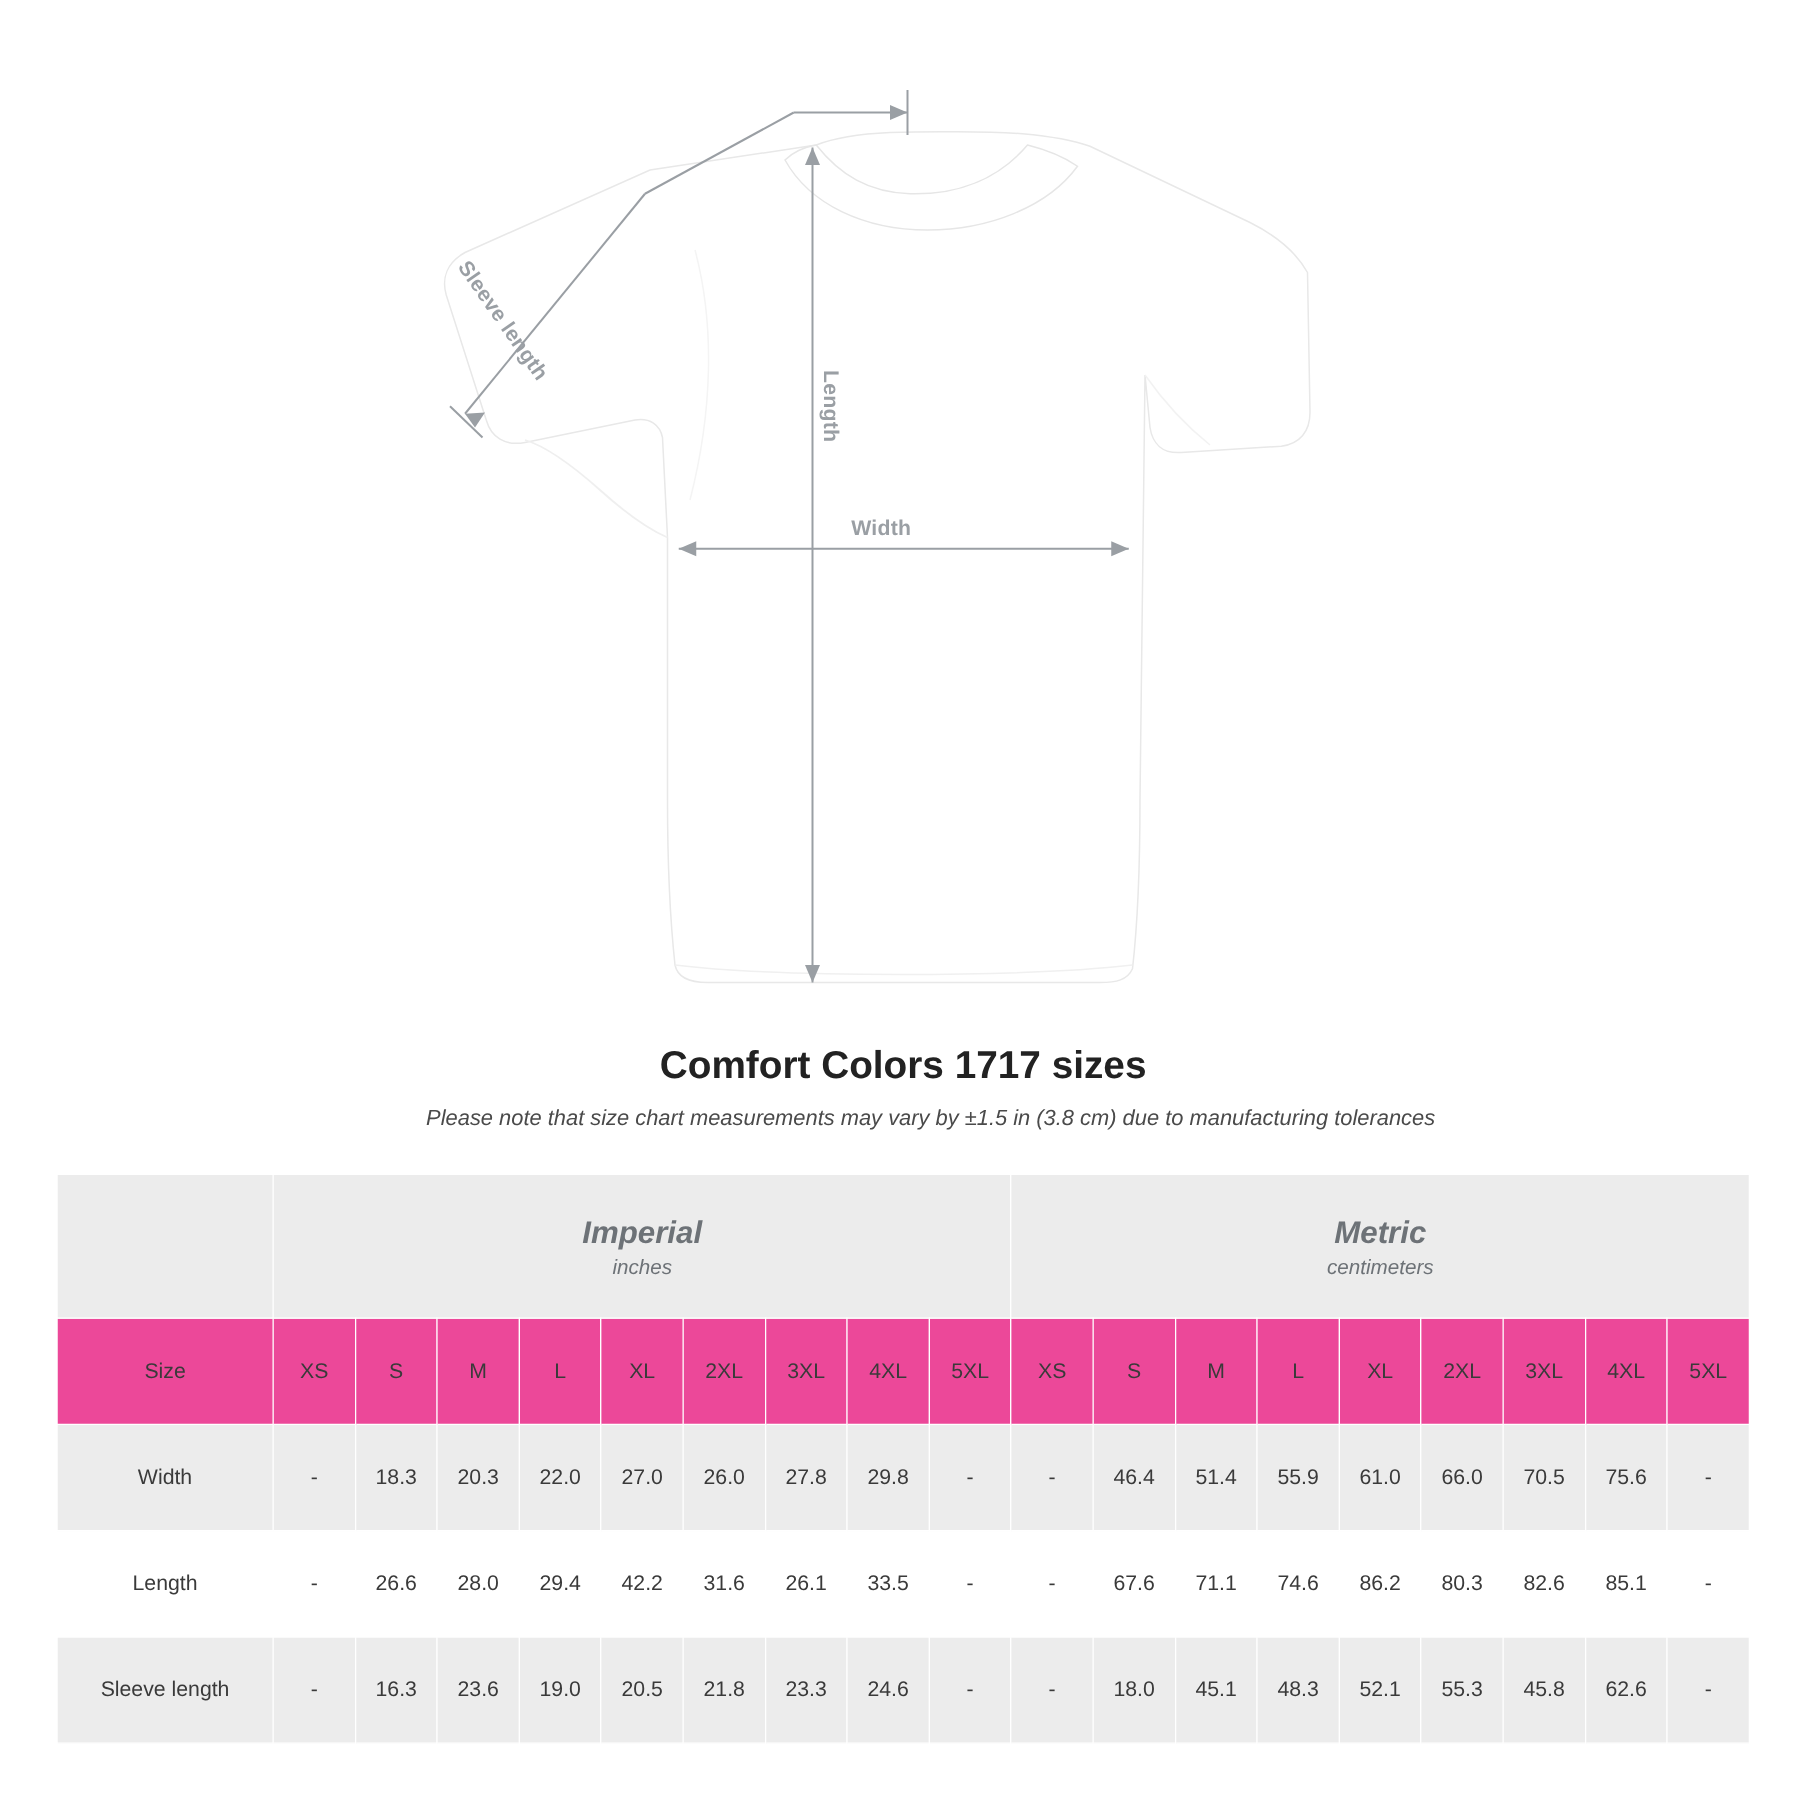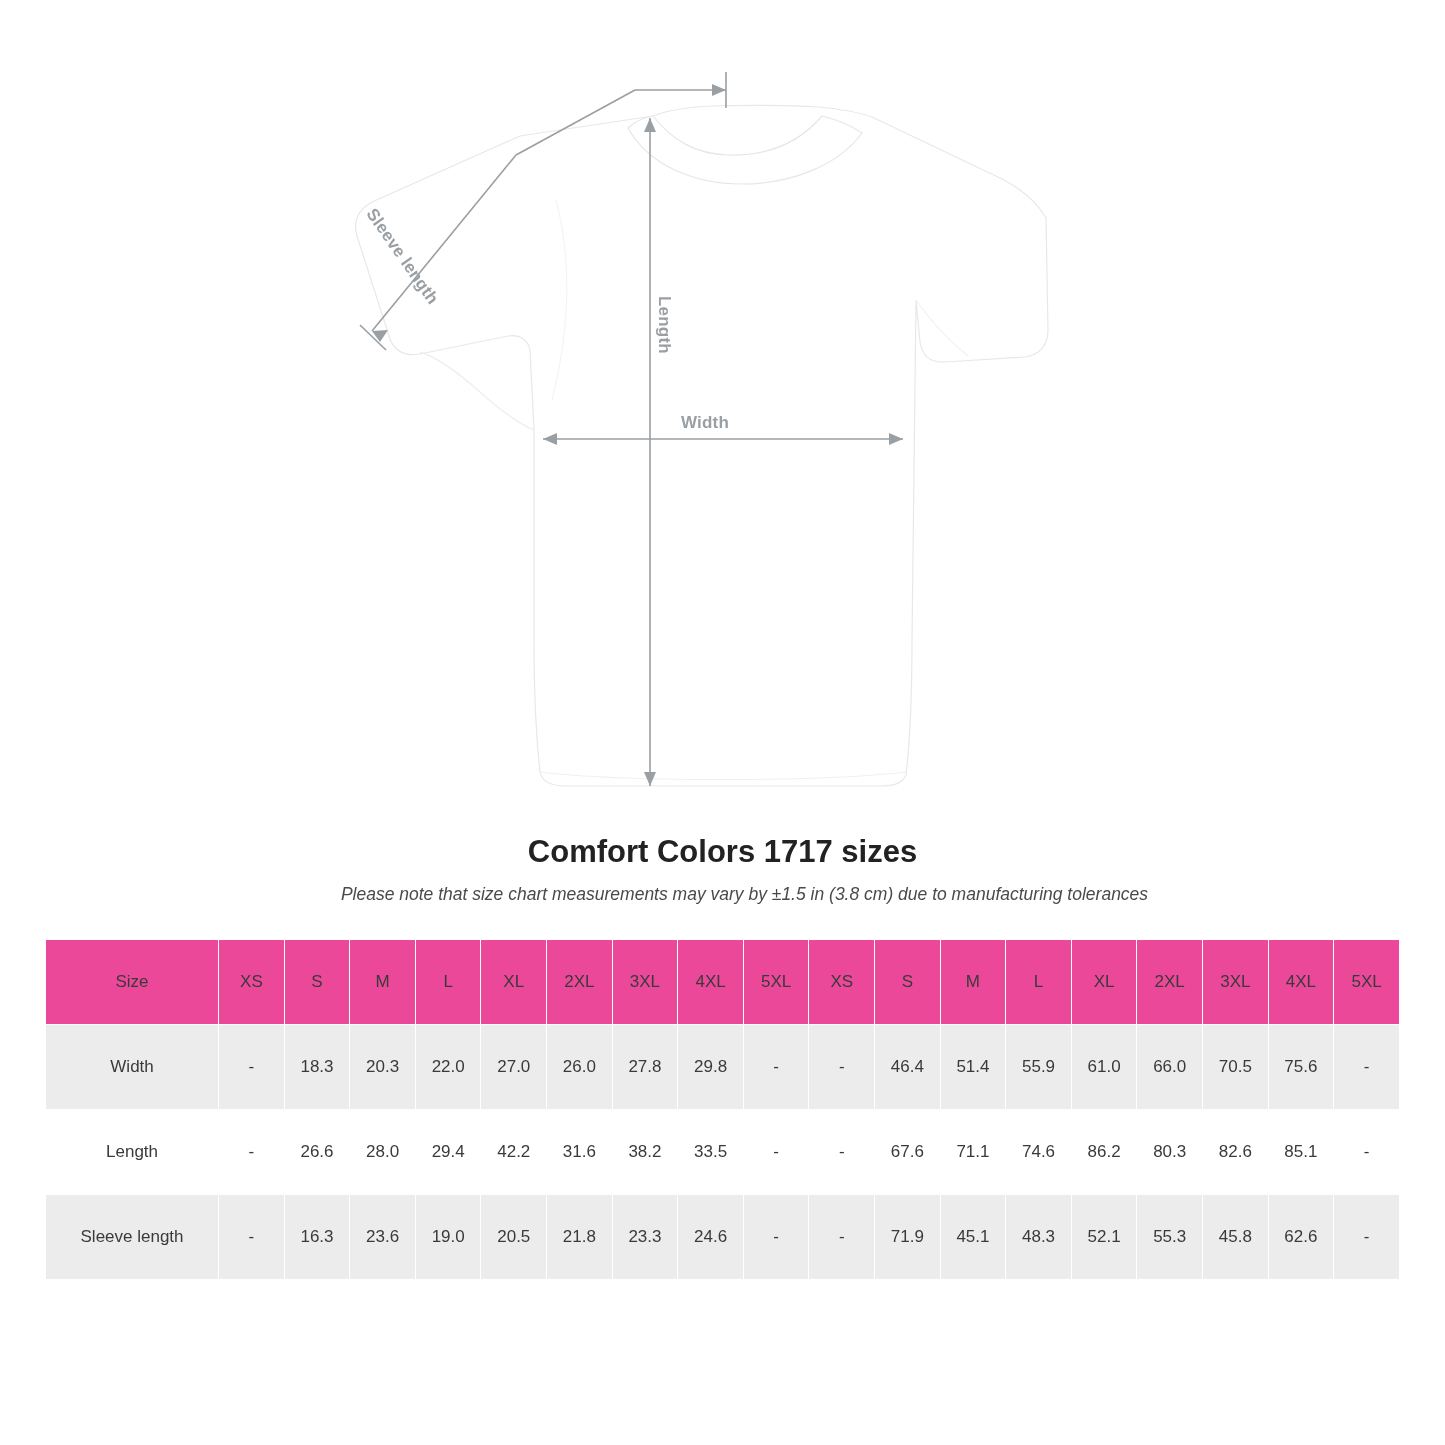--- a/index.html
+++ b/index.html
@@ -244,20 +244,31 @@
           <col class="col-val">
           <col class="col-val">
           <col class="col-val">
         <col class="col-val">
           <col class="col-val">
           <col class="col-val">
           <col class="col-val">
       </colgroup>
       <thead>
         <tr>
+          <td class="corner-cell"></td>
+          <td class="unit-head" colspan="9">
+            <span class="unit-sys">Imperial</span>
+            <span class="unit-sub">inches</span>
+          </td>
+          <td class="unit-head" colspan="9">
+            <span class="unit-sys">Metric</span>
+            <span class="unit-sub">centimeters</span>
+          </td>
+        </tr>
+        <tr>
           <td class="size-head">Size</td>
           <td class="size-head">XS</td>
           <td class="size-head">S</td>
           <td class="size-head">M</td>
           <td class="size-head">L</td>
           <td class="size-head">XL</td>
           <td class="size-head">2XL</td>
           <td class="size-head">3XL</td>
           <td class="size-head">4XL</td>
           <td class="size-head">5XL</td>
@@ -297,21 +308,21 @@
         </tr>
 
         <tr class="plain">
           <td class="row-head">Length</td>
           <td>-</td>
           <td>26.6</td>
           <td>28.0</td>
           <td>29.4</td>
           <td>42.2</td>
           <td>31.6</td>
-          <td>38.2</td>
+          <td>26.1</td>
           <td>33.5</td>
           <td>-</td>
           <td>-</td>
           <td>67.6</td>
           <td>71.1</td>
           <td>74.6</td>
           <td>86.2</td>
           <td>80.3</td>
           <td>82.6</td>
           <td>85.1</td>
@@ -323,21 +334,21 @@
           <td>-</td>
           <td>16.3</td>
           <td>23.6</td>
           <td>19.0</td>
           <td>20.5</td>
           <td>21.8</td>
           <td>23.3</td>
           <td>24.6</td>
           <td>-</td>
           <td>-</td>
-          <td>71.9</td>
+          <td>18.0</td>
           <td>45.1</td>
           <td>48.3</td>
           <td>52.1</td>
           <td>55.3</td>
           <td>45.8</td>
           <td>62.6</td>
           <td>-</td>
         </tr>
       </tbody>
     </table>

